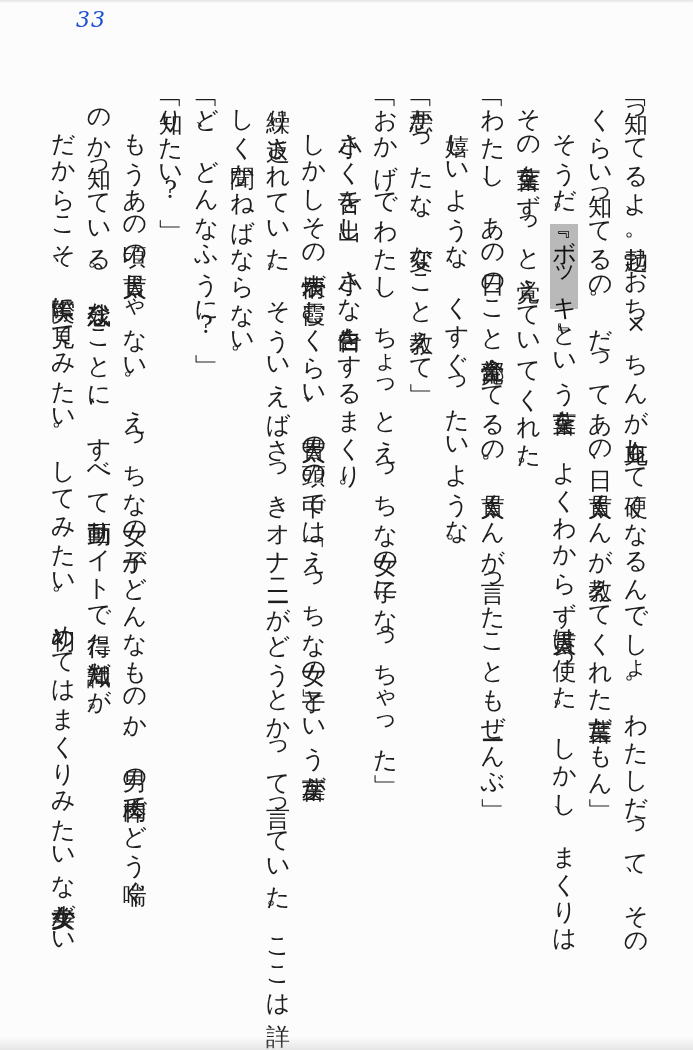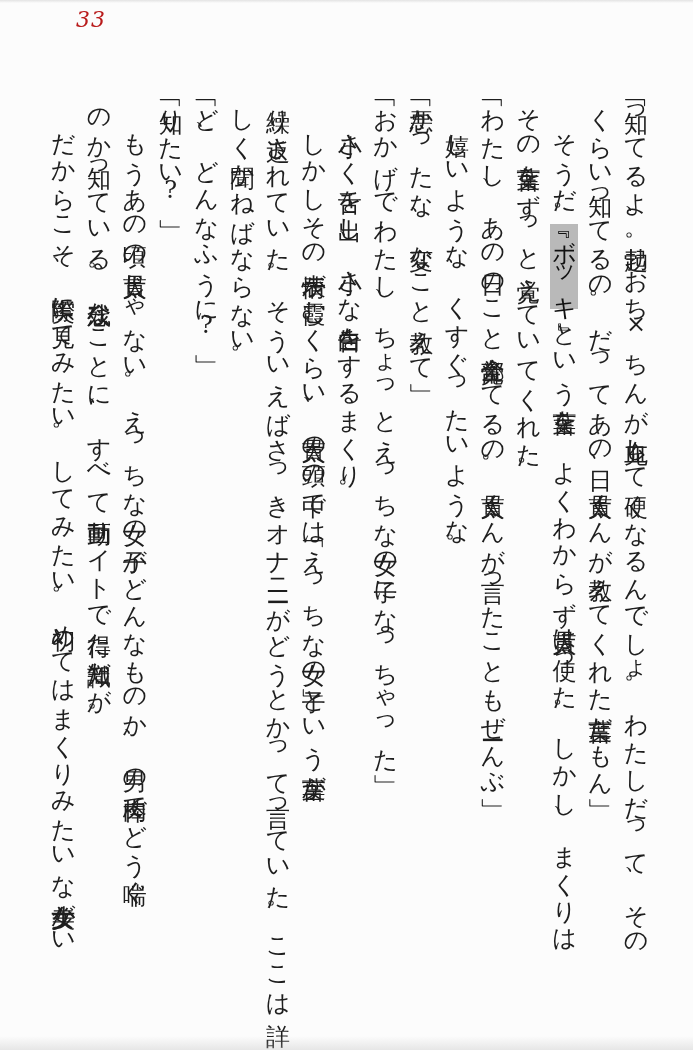--- a/index.html
+++ b/index.html
@@ -20,21 +20,21 @@
     content:"";
     position:absolute; bottom:0; left:0; right:0; height:14px;
     background: linear-gradient(to top, rgba(190,190,190,0.35), rgba(255,255,255,0));
   }
   .page-number {
     position: absolute;
     top: 7px;
     left: 76px;
     font-size: 22px;
     font-style: italic;
-    color: #b91c1c;
+    color: #1d4ed8;
     letter-spacing: 1px;
   }
   .text-block {
     position: absolute;
     top: 92px;
     right: 40px;
     height: 930px;
     writing-mode: vertical-rl;
     text-orientation: upright;
     font-size: 24px;

